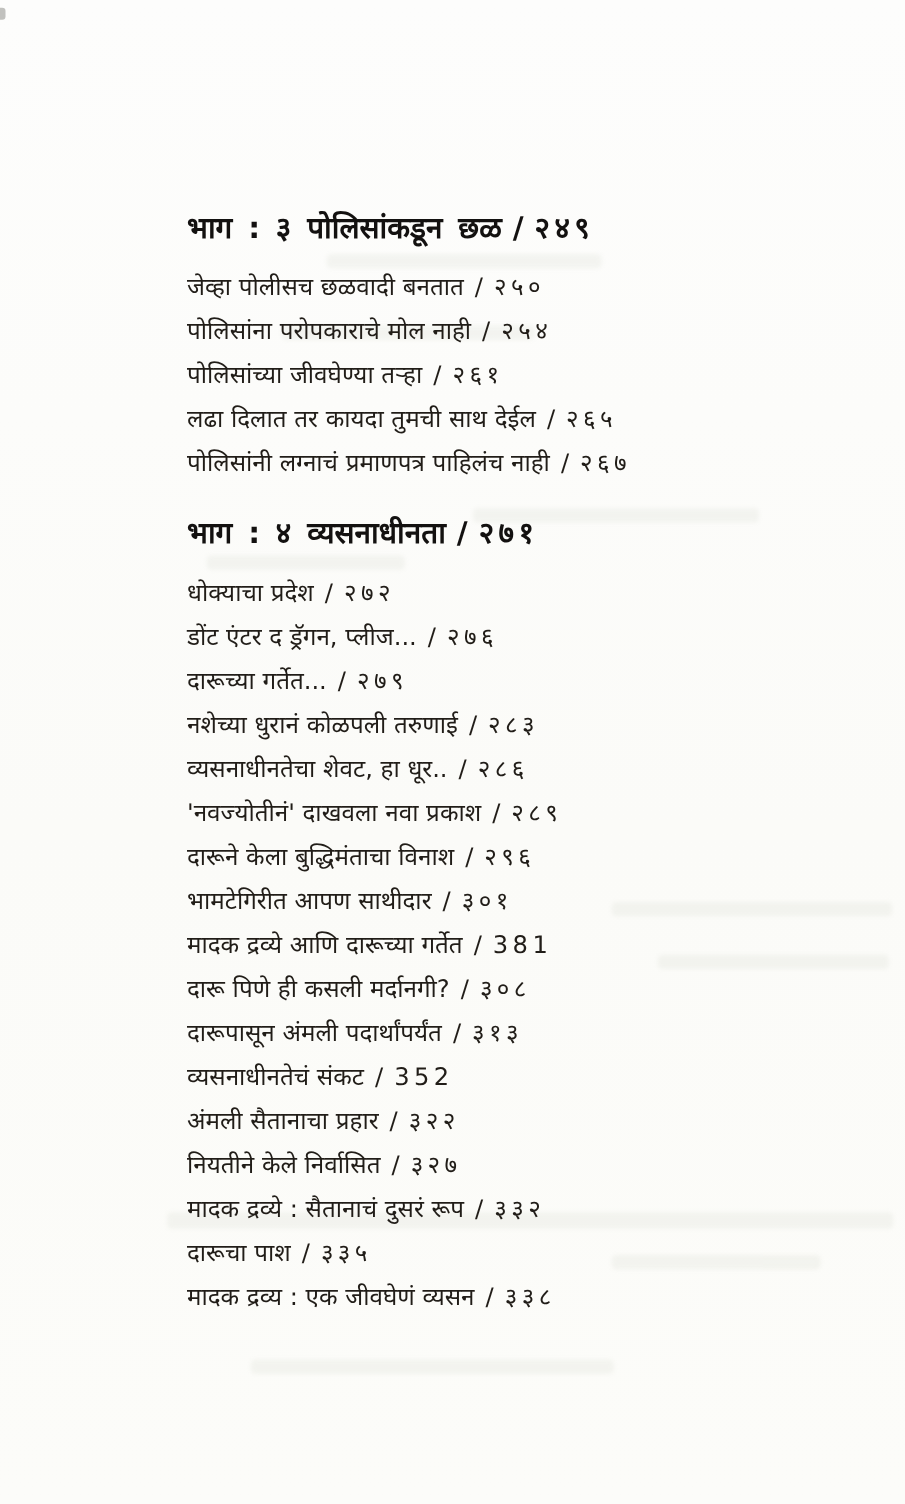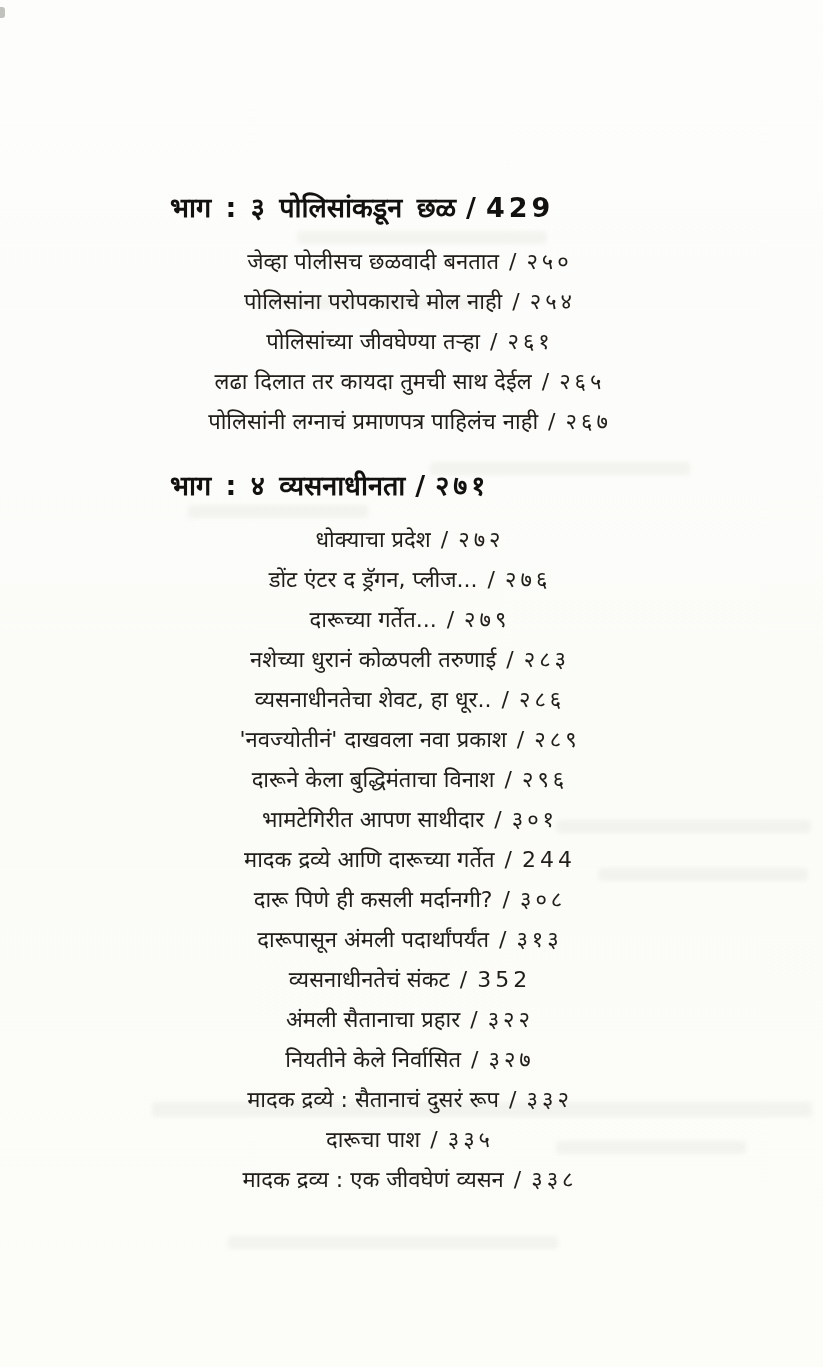--- a/index.html
+++ b/index.html
@@ -67,21 +67,20 @@
   }
   .toc > .section-heading:not(:first-child) {
     margin-top: 24px;
   }
   .toc-item {
     font-size: 22px;
     line-height: 40px;
     font-weight: 500;
     color: #211d18;
     white-space: nowrap;
-    text-align: center;
   }
   .sep {
     display: inline-block;
     margin: 0 10px;
   }
   .page-num {
     letter-spacing: 4px;
   }
 </style>
 </head>
@@ -94,36 +93,36 @@
   <div class="smudge s2"></div>
   <div class="smudge s3"></div>
   <div class="smudge s4"></div>
   <div class="smudge s5"></div>
   <div class="smudge s6"></div>
   <div class="smudge s7"></div>
   <div class="smudge s8"></div>
   <div class="smudge s9"></div>
 
   <div class="toc" id="toc-root">
-      <div class="section-heading"><span>भाग : ३ पोलिसांकडून छळ</span><span class="sep">/</span><span class="page-num">429</span></div>
+      <div class="section-heading"><span>भाग : ३ पोलिसांकडून छळ</span><span class="sep">/</span><span class="page-num">२४९</span></div>
       <div class="toc-item"><span>जेव्हा पोलीसच छळवादी बनतात</span><span class="sep">/</span><span class="page-num">२५०</span></div>
       <div class="toc-item"><span>पोलिसांना परोपकाराचे मोल नाही</span><span class="sep">/</span><span class="page-num">२५४</span></div>
       <div class="toc-item"><span>पोलिसांच्या जीवघेण्या तऱ्हा</span><span class="sep">/</span><span class="page-num">२६१</span></div>
       <div class="toc-item"><span>लढा दिलात तर कायदा तुमची साथ देईल</span><span class="sep">/</span><span class="page-num">२६५</span></div>
       <div class="toc-item"><span>पोलिसांनी लग्नाचं प्रमाणपत्र पाहिलंच नाही</span><span class="sep">/</span><span class="page-num">२६७</span></div>
       <div class="section-heading"><span>भाग : ४ व्यसनाधीनता</span><span class="sep">/</span><span class="page-num">२७१</span></div>
       <div class="toc-item"><span>धोक्याचा प्रदेश</span><span class="sep">/</span><span class="page-num">२७२</span></div>
       <div class="toc-item"><span>डोंट एंटर द ड्रॅगन, प्लीज...</span><span class="sep">/</span><span class="page-num">२७६</span></div>
       <div class="toc-item"><span>दारूच्या गर्तेत...</span><span class="sep">/</span><span class="page-num">२७९</span></div>
       <div class="toc-item"><span>नशेच्या धुरानं कोळपली तरुणाई</span><span class="sep">/</span><span class="page-num">२८३</span></div>
       <div class="toc-item"><span>व्यसनाधीनतेचा शेवट, हा धूर..</span><span class="sep">/</span><span class="page-num">२८६</span></div>
       <div class="toc-item"><span>'नवज्योतीनं' दाखवला नवा प्रकाश</span><span class="sep">/</span><span class="page-num">२८९</span></div>
       <div class="toc-item"><span>दारूने केला बुद्धिमंताचा विनाश</span><span class="sep">/</span><span class="page-num">२९६</span></div>
       <div class="toc-item"><span>भामटेगिरीत आपण साथीदार</span><span class="sep">/</span><span class="page-num">३०१</span></div>
-      <div class="toc-item"><span>मादक द्रव्ये आणि दारूच्या गर्तेत</span><span class="sep">/</span><span class="page-num">244</span></div>
+      <div class="toc-item"><span>मादक द्रव्ये आणि दारूच्या गर्तेत</span><span class="sep">/</span><span class="page-num">381</span></div>
       <div class="toc-item"><span>दारू पिणे ही कसली मर्दानगी?</span><span class="sep">/</span><span class="page-num">३०८</span></div>
       <div class="toc-item"><span>दारूपासून अंमली पदार्थांपर्यंत</span><span class="sep">/</span><span class="page-num">३१३</span></div>
       <div class="toc-item"><span>व्यसनाधीनतेचं संकट</span><span class="sep">/</span><span class="page-num">352</span></div>
       <div class="toc-item"><span>अंमली सैतानाचा प्रहार</span><span class="sep">/</span><span class="page-num">३२२</span></div>
       <div class="toc-item"><span>नियतीने केले निर्वासित</span><span class="sep">/</span><span class="page-num">३२७</span></div>
       <div class="toc-item"><span>मादक द्रव्ये : सैतानाचं दुसरं रूप</span><span class="sep">/</span><span class="page-num">३३२</span></div>
       <div class="toc-item"><span>दारूचा पाश</span><span class="sep">/</span><span class="page-num">३३५</span></div>
       <div class="toc-item"><span>मादक द्रव्य : एक जीवघेणं व्यसन</span><span class="sep">/</span><span class="page-num">३३८</span></div>
     </div>
 </div>

